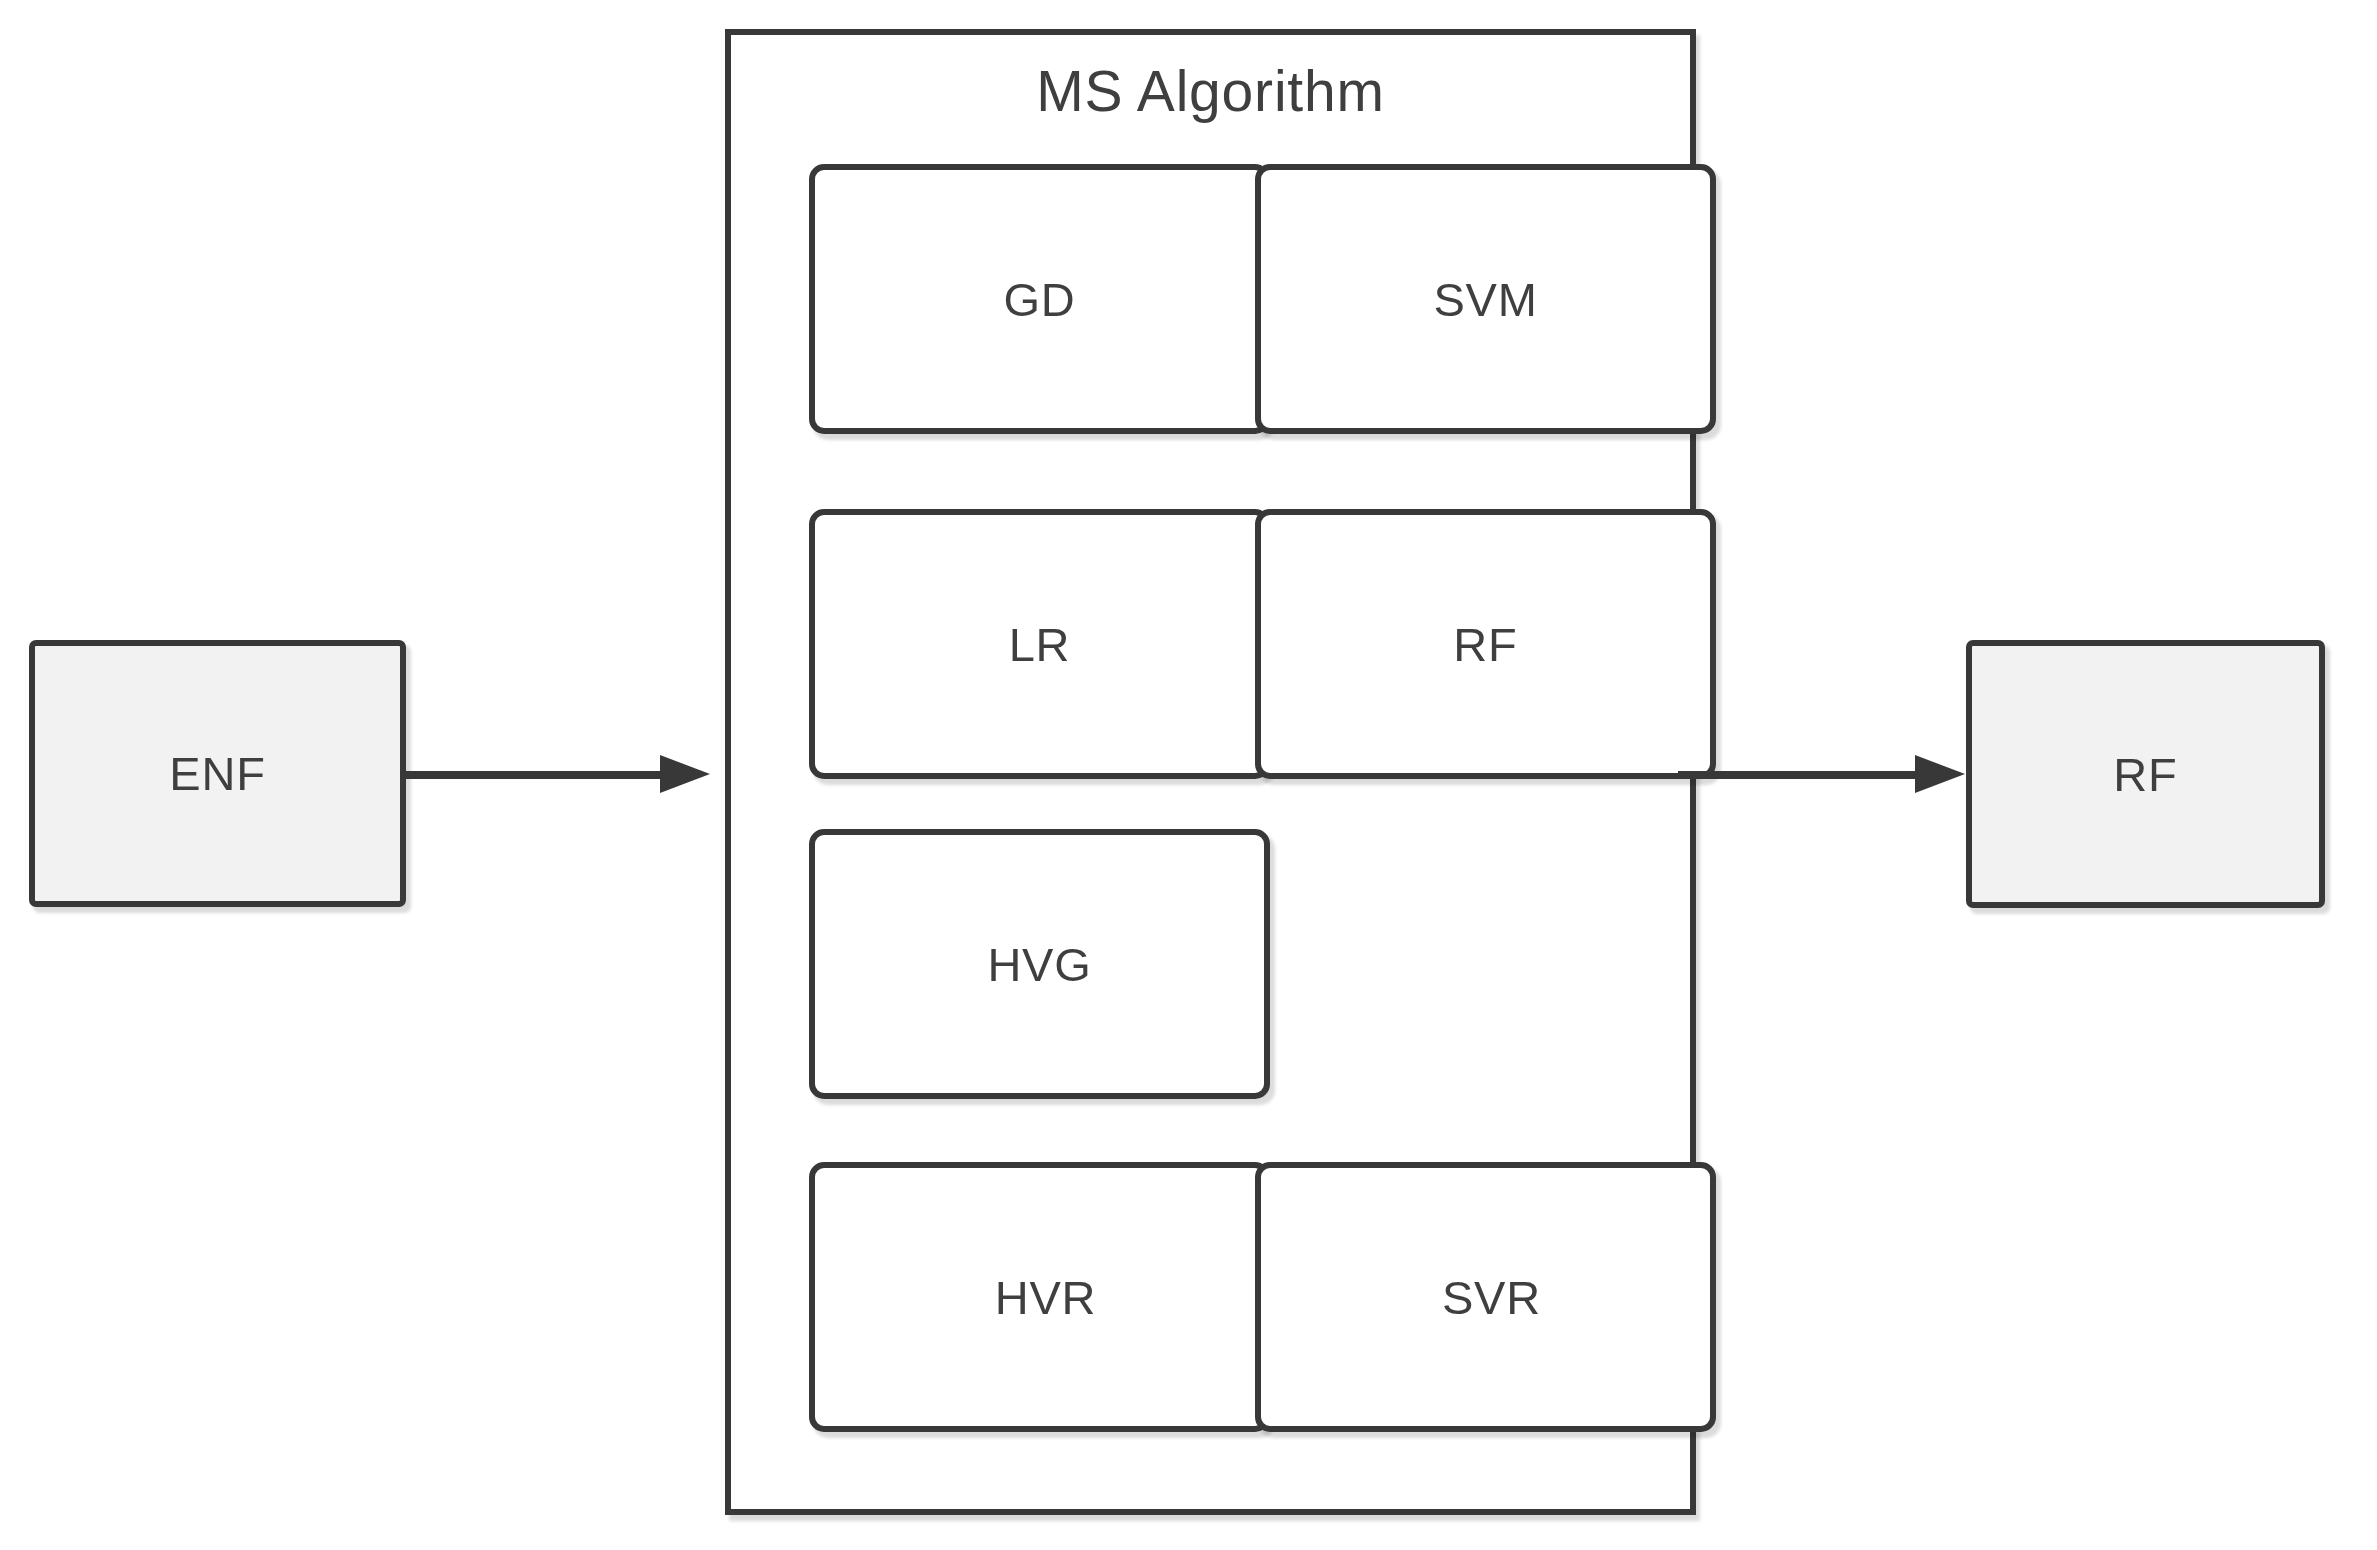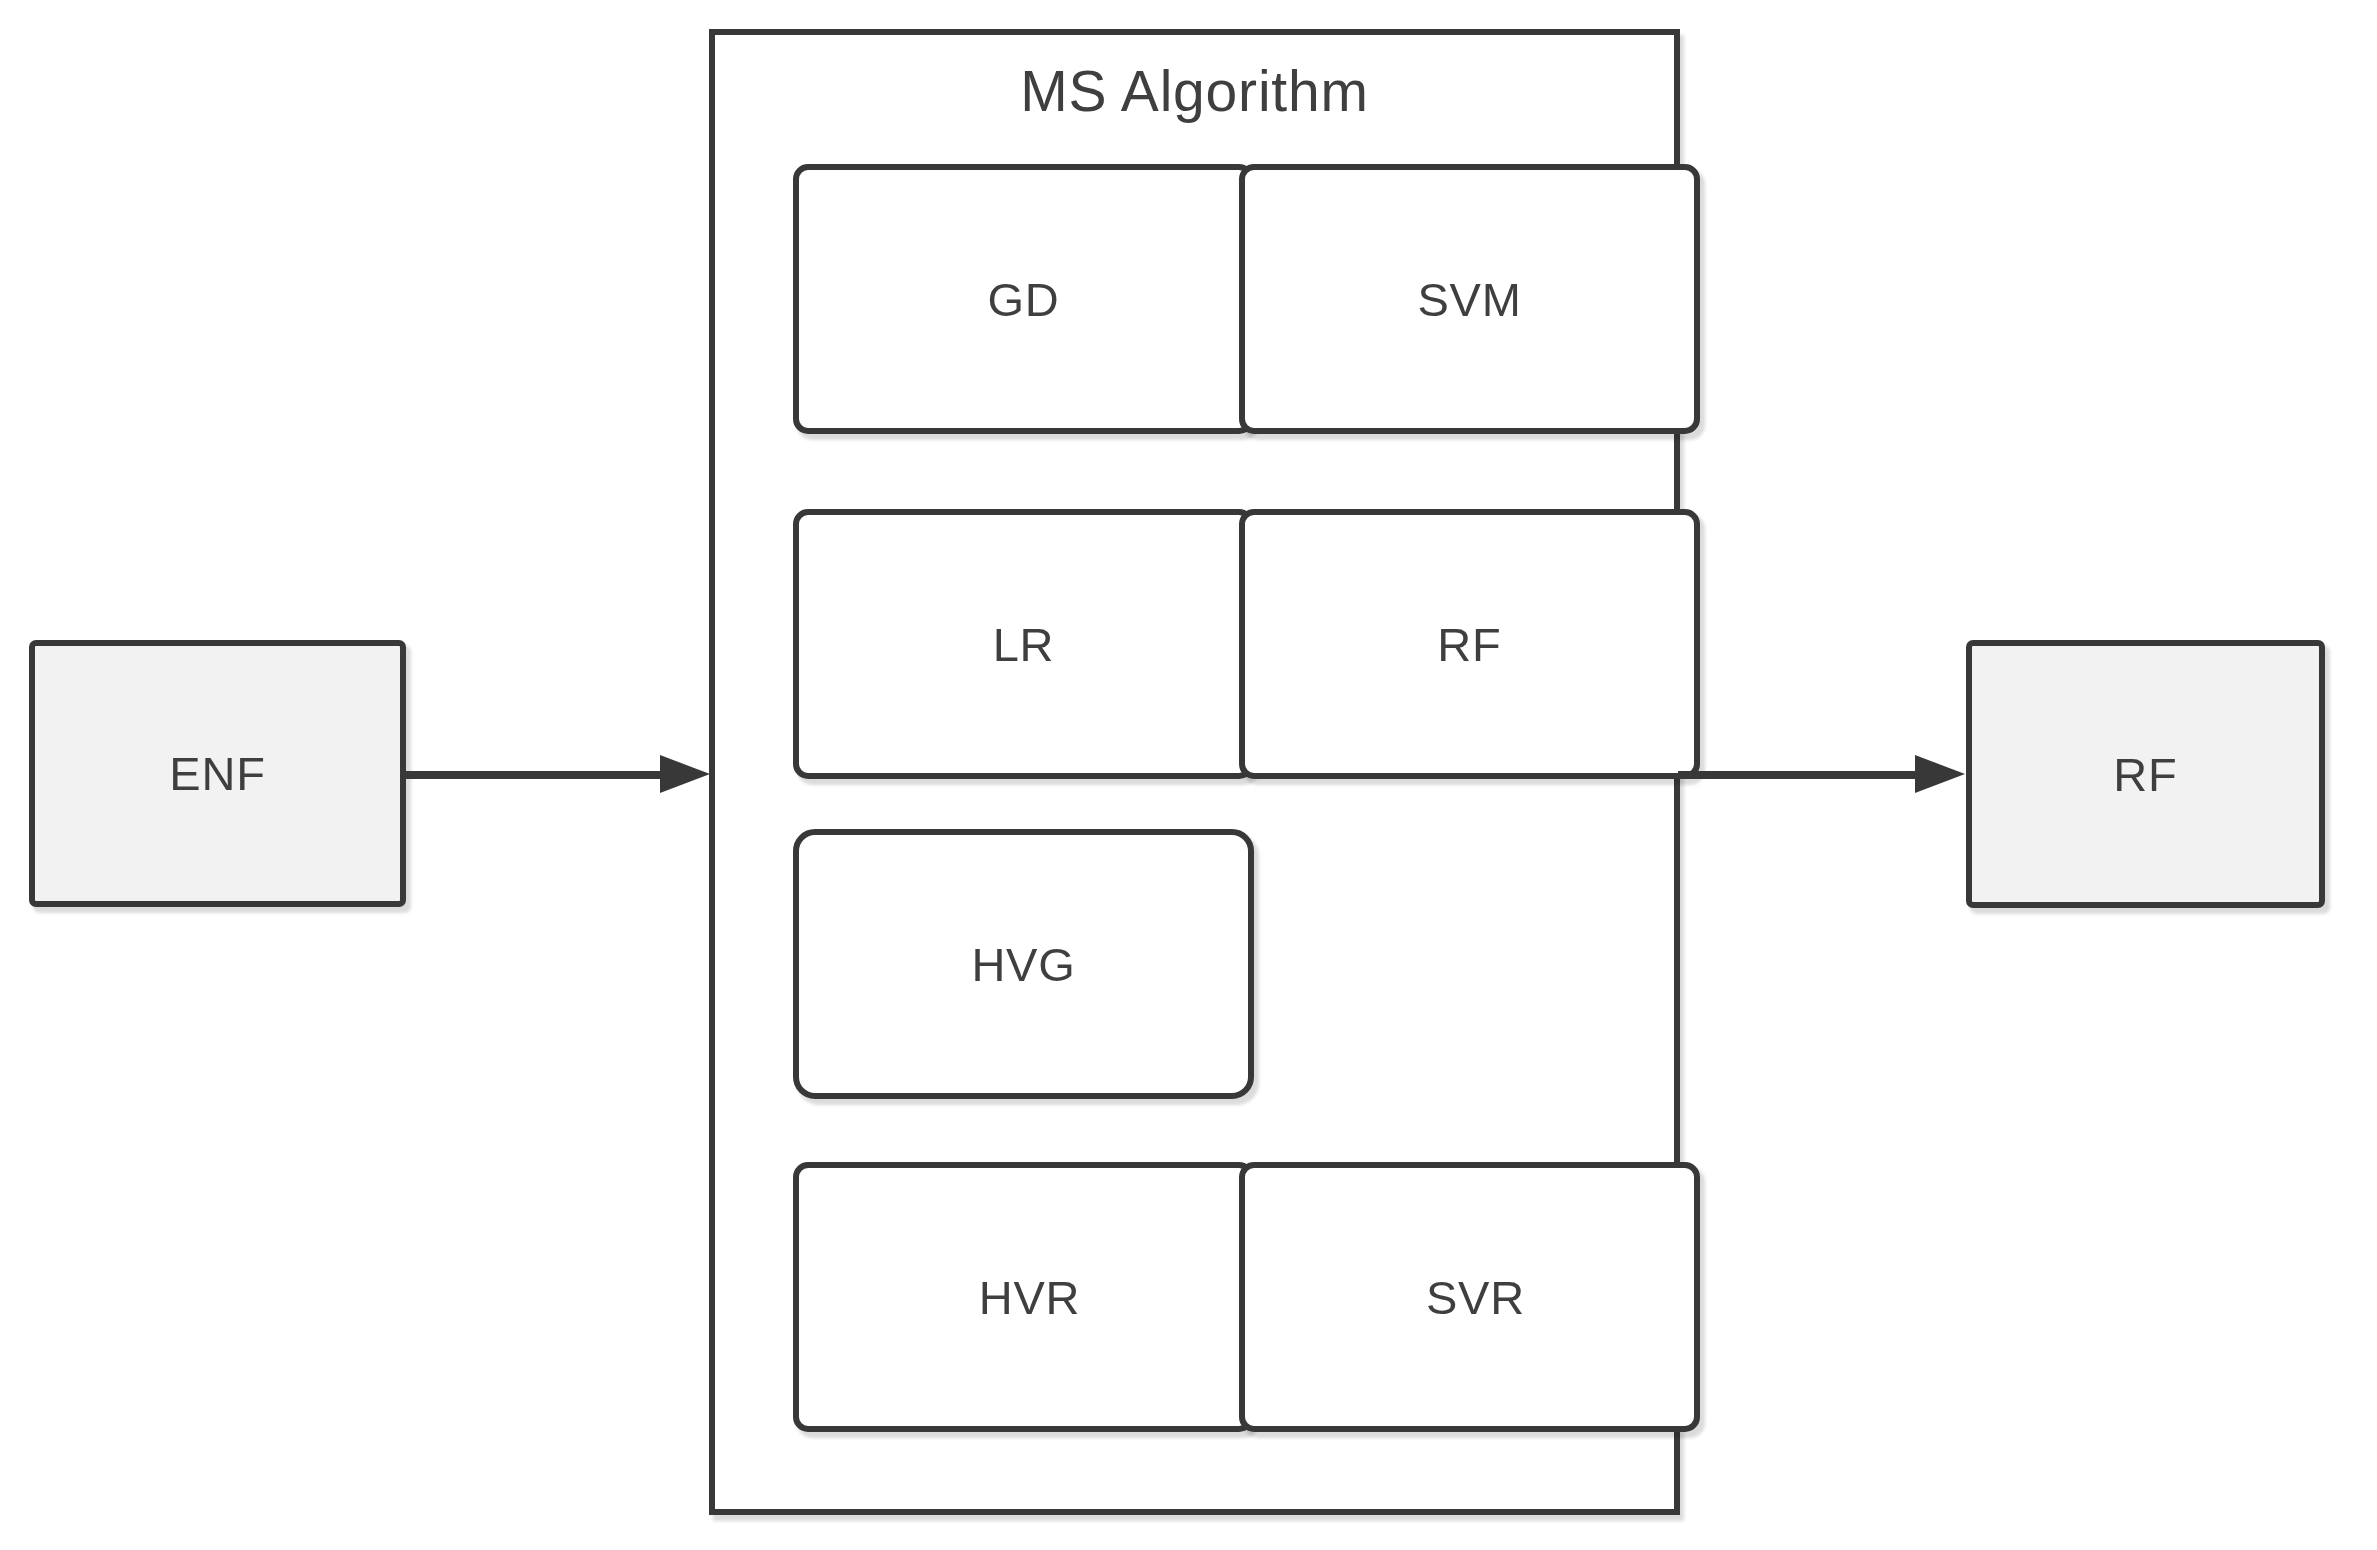--- a/index.html
+++ b/index.html
@@ -31,21 +31,21 @@
     background: var(--node-fill, #f2f2f2);
     font-size: 47px;
     letter-spacing: 0.8px;
     border-radius: 7px;
   }
   #node-enf { left: 29px;   top: 640px; width: 377px; height: 267px; }
   #node-rf  { left: 1966px; top: 640px; width: 359px; height: 268px; }
 
   
   #group-ms {
-    left: 709px;
+    left: 725px;
     top: 29px;
     width: 971px;
     height: 1486px;
     background: var(--group-fill, #ffffff);
     display: block;
   }
   .group-title {
     position: absolute;
     top: 23px;
     left: 0;
@@ -68,21 +68,21 @@
     align-items: center;
     justify-content: center;
     font-size: 47px;
     letter-spacing: 0.8px;
     box-shadow: 4.2px 5.8px 3.3px rgba(0, 0, 0, 0.14);
   }
   .col-1 { left: 78px;  }
   .col-2 { left: 524px; }
   .row-1 { top: 129px;  }
   .row-2 { top: 474px;  }
-  .row-3 { top: 794px; border-radius: 22px;  }
+  .row-3 { top: 794px;  }
   .row-4 { top: 1127px; padding-left: 12px; }
 
   
   .arrow-line {
     position: absolute;
     height: 7.5px;
     background: var(--border, #383838);
   }
   .arrow-head {
     position: absolute;

